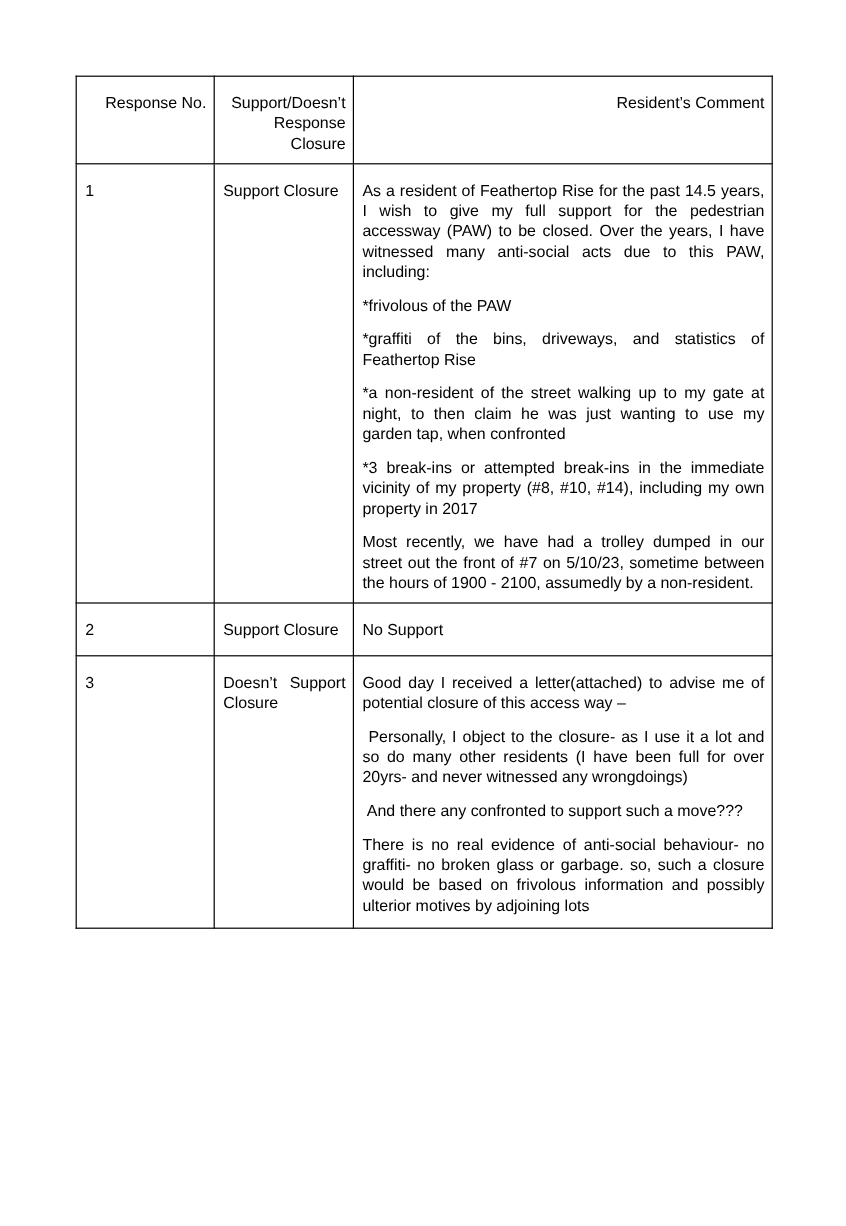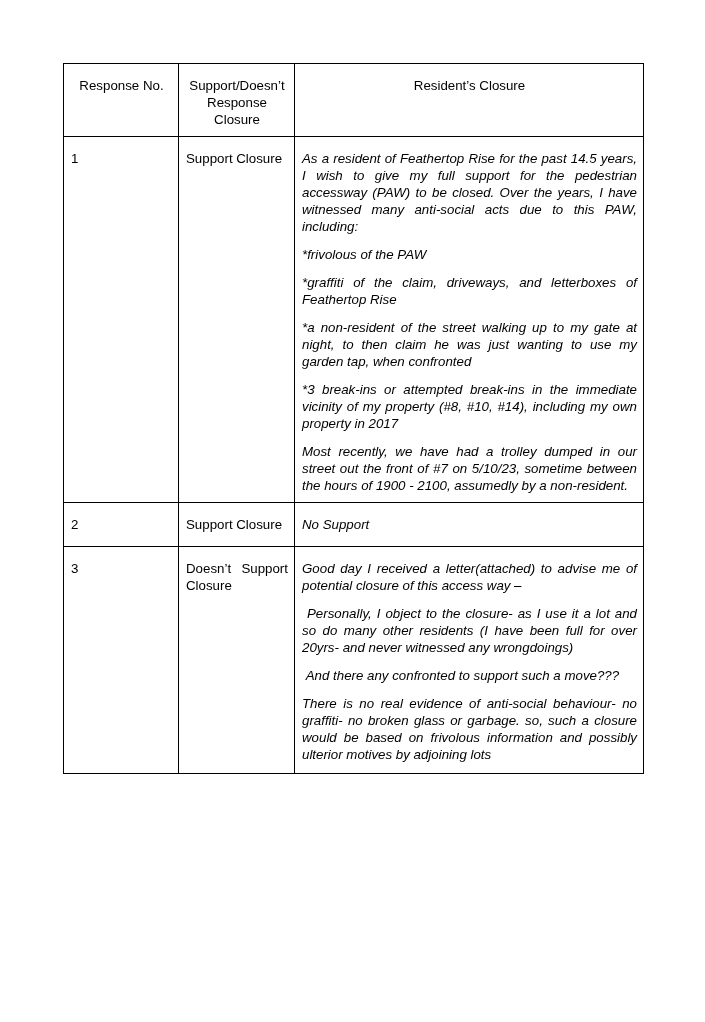--- a/index.html
+++ b/index.html
@@ -33,59 +33,58 @@
     overflow: hidden;
   }
   col.c1 { width: 115px; }
   col.c2 { width: 116px; }
   col.c3 { width: 349px; }
   tr.row-header  { height: 61px; }
   tr.row-1       { height: 345px; }
   tr.row-2       { height: 44px; }
   tr.row-3       { height: 227px; }
   td.header-cell {
-    text-align: center;
+    text-align: right;
   }
   td.support-cell {
     text-align: justify;
   }
   td.comments-cell p {
     margin: 0 0 11px 0;
     text-align: justify;
     white-space: pre-wrap;
-    font-style: italic;
   }
   td.comments-cell p:last-child {
     margin-bottom: 0;
   }
 </style>
 </head>
 <body>
 
 <div class="page">
   <table class="responses">
     <colgroup>
       <col class="c1">
       <col class="c2">
       <col class="c3">
     </colgroup>
     <tbody>
       <tr class="row-header">
         <td class="header-cell">Response No.</td>
         <td class="header-cell">Support/Doesn’t Response Closure</td>
-        <td class="header-cell">Resident’s Closure</td>
+        <td class="header-cell">Resident’s Comment</td>
       </tr>
 
       <tr class="row-1">
         <td class="num-cell">1</td>
         <td class="support-cell">Support Closure</td>
         <td class="comments-cell">
           <p>As a resident of Feathertop Rise for the past 14.5 years, I wish to give my full support for the pedestrian accessway (PAW) to be closed. Over the years, I have witnessed many anti-social acts due to this PAW, including:</p>
           <p>*frivolous of the PAW</p>
-          <p>*graffiti of the claim, driveways, and letterboxes of Feathertop Rise</p>
+          <p>*graffiti of the bins, driveways, and statistics of Feathertop Rise</p>
           <p>*a non-resident of the street walking up to my gate at night, to then claim he was just wanting to use my garden tap, when confronted</p>
           <p>*3 break-ins or attempted break-ins in the immediate vicinity of my property (#8, #10, #14), including my own property in 2017</p>
           <p>Most recently, we have had a trolley dumped in our street out the front of #7 on 5/10/23, sometime between the hours of 1900 - 2100, assumedly by a non-resident.</p>
         </td>
       </tr>
 
       <tr class="row-2">
         <td class="num-cell">2</td>
         <td class="support-cell">Support Closure</td>
         <td class="comments-cell">

